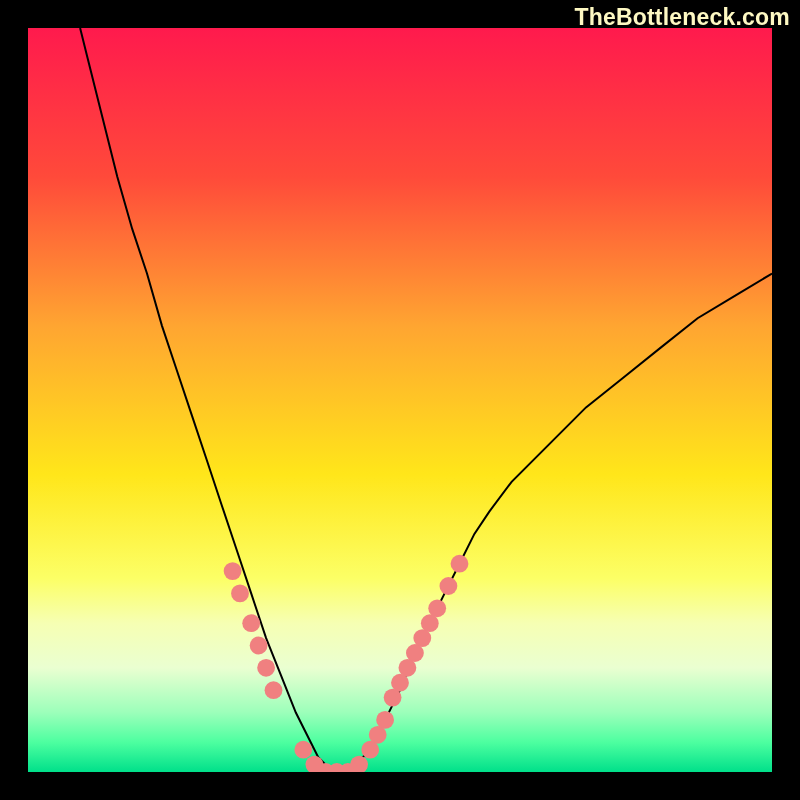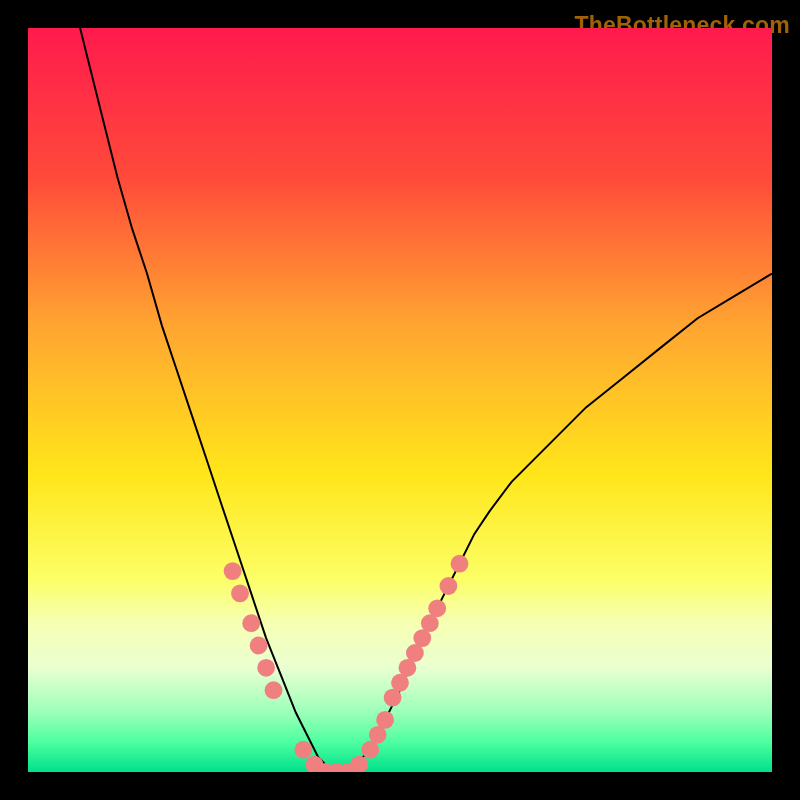--- a/index.html
+++ b/index.html
@@ -19,25 +19,24 @@
     height: 744px;
     overflow: hidden;
   }
   .frame svg {
     display: block;
   }
   .attribution {
     position: absolute;
     top: 4px;
     right: 10px;
-    color: #a16207;
+    color: #fef9c3;
     font-size: 23px;
     font-weight: 600;
     letter-spacing: 0.2px;
-    margin-top: 8px;
   }
 </style>
 </head>
 <body>
 
 <div class="attribution">TheBottleneck.com</div>
 
 <div class="frame">
   <svg id="chart-svg" viewBox="0 0 744 744" width="744" height="744">
     <defs>

